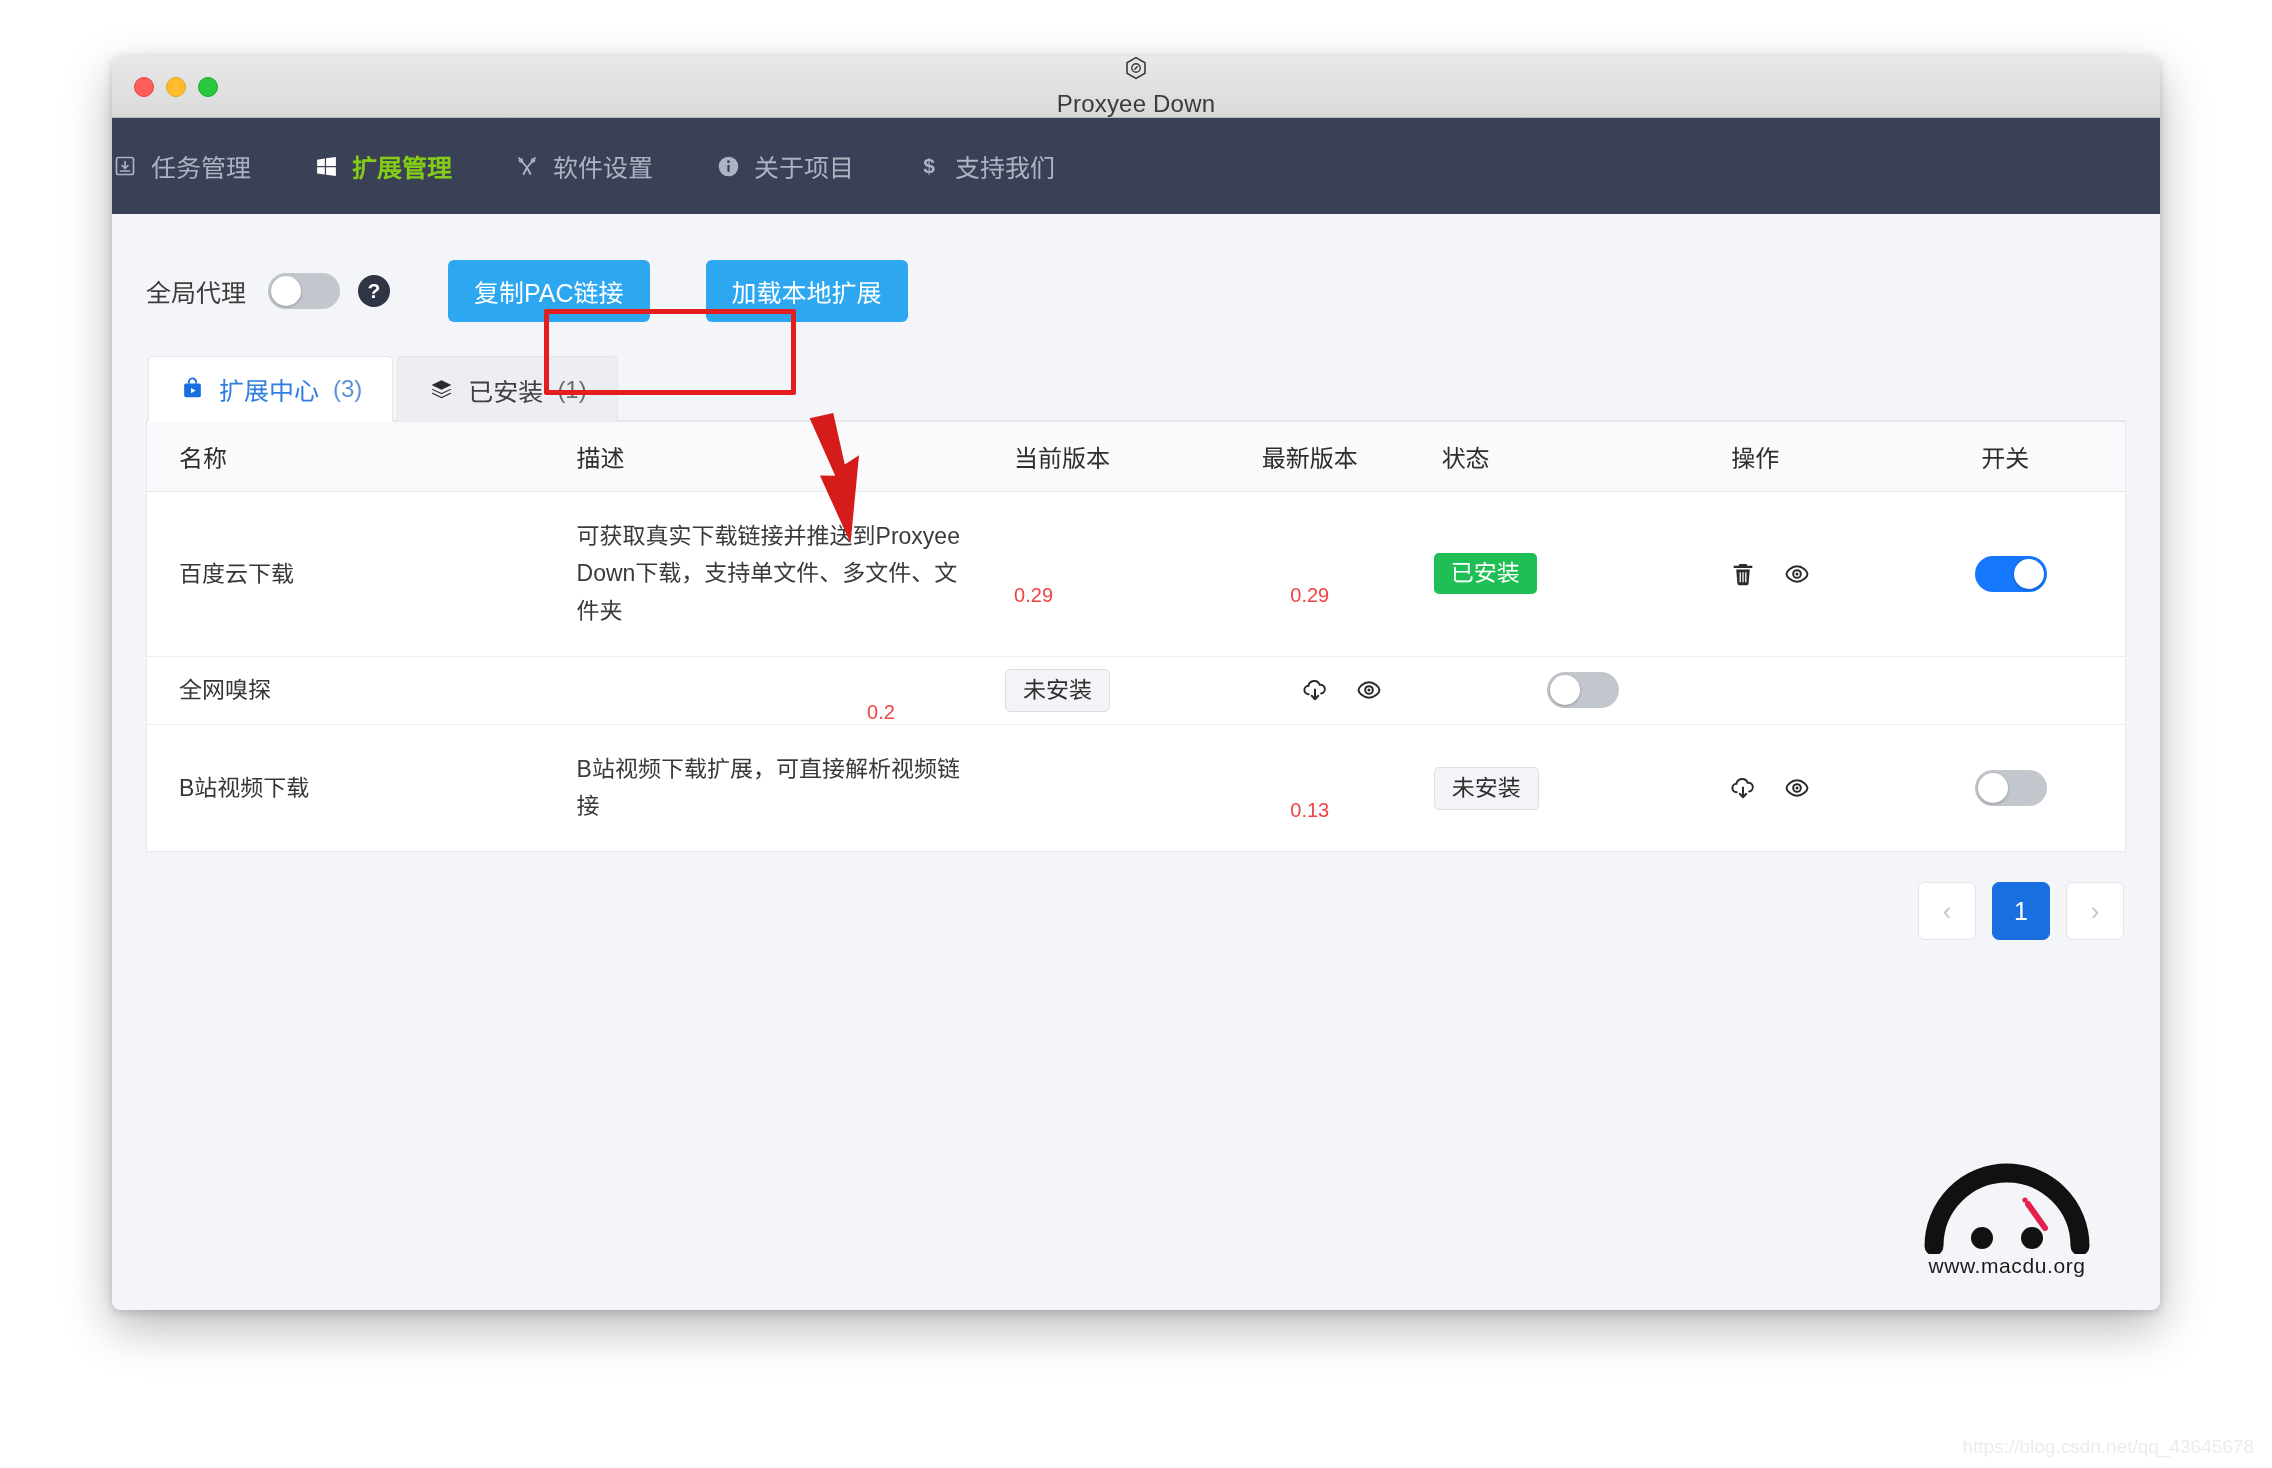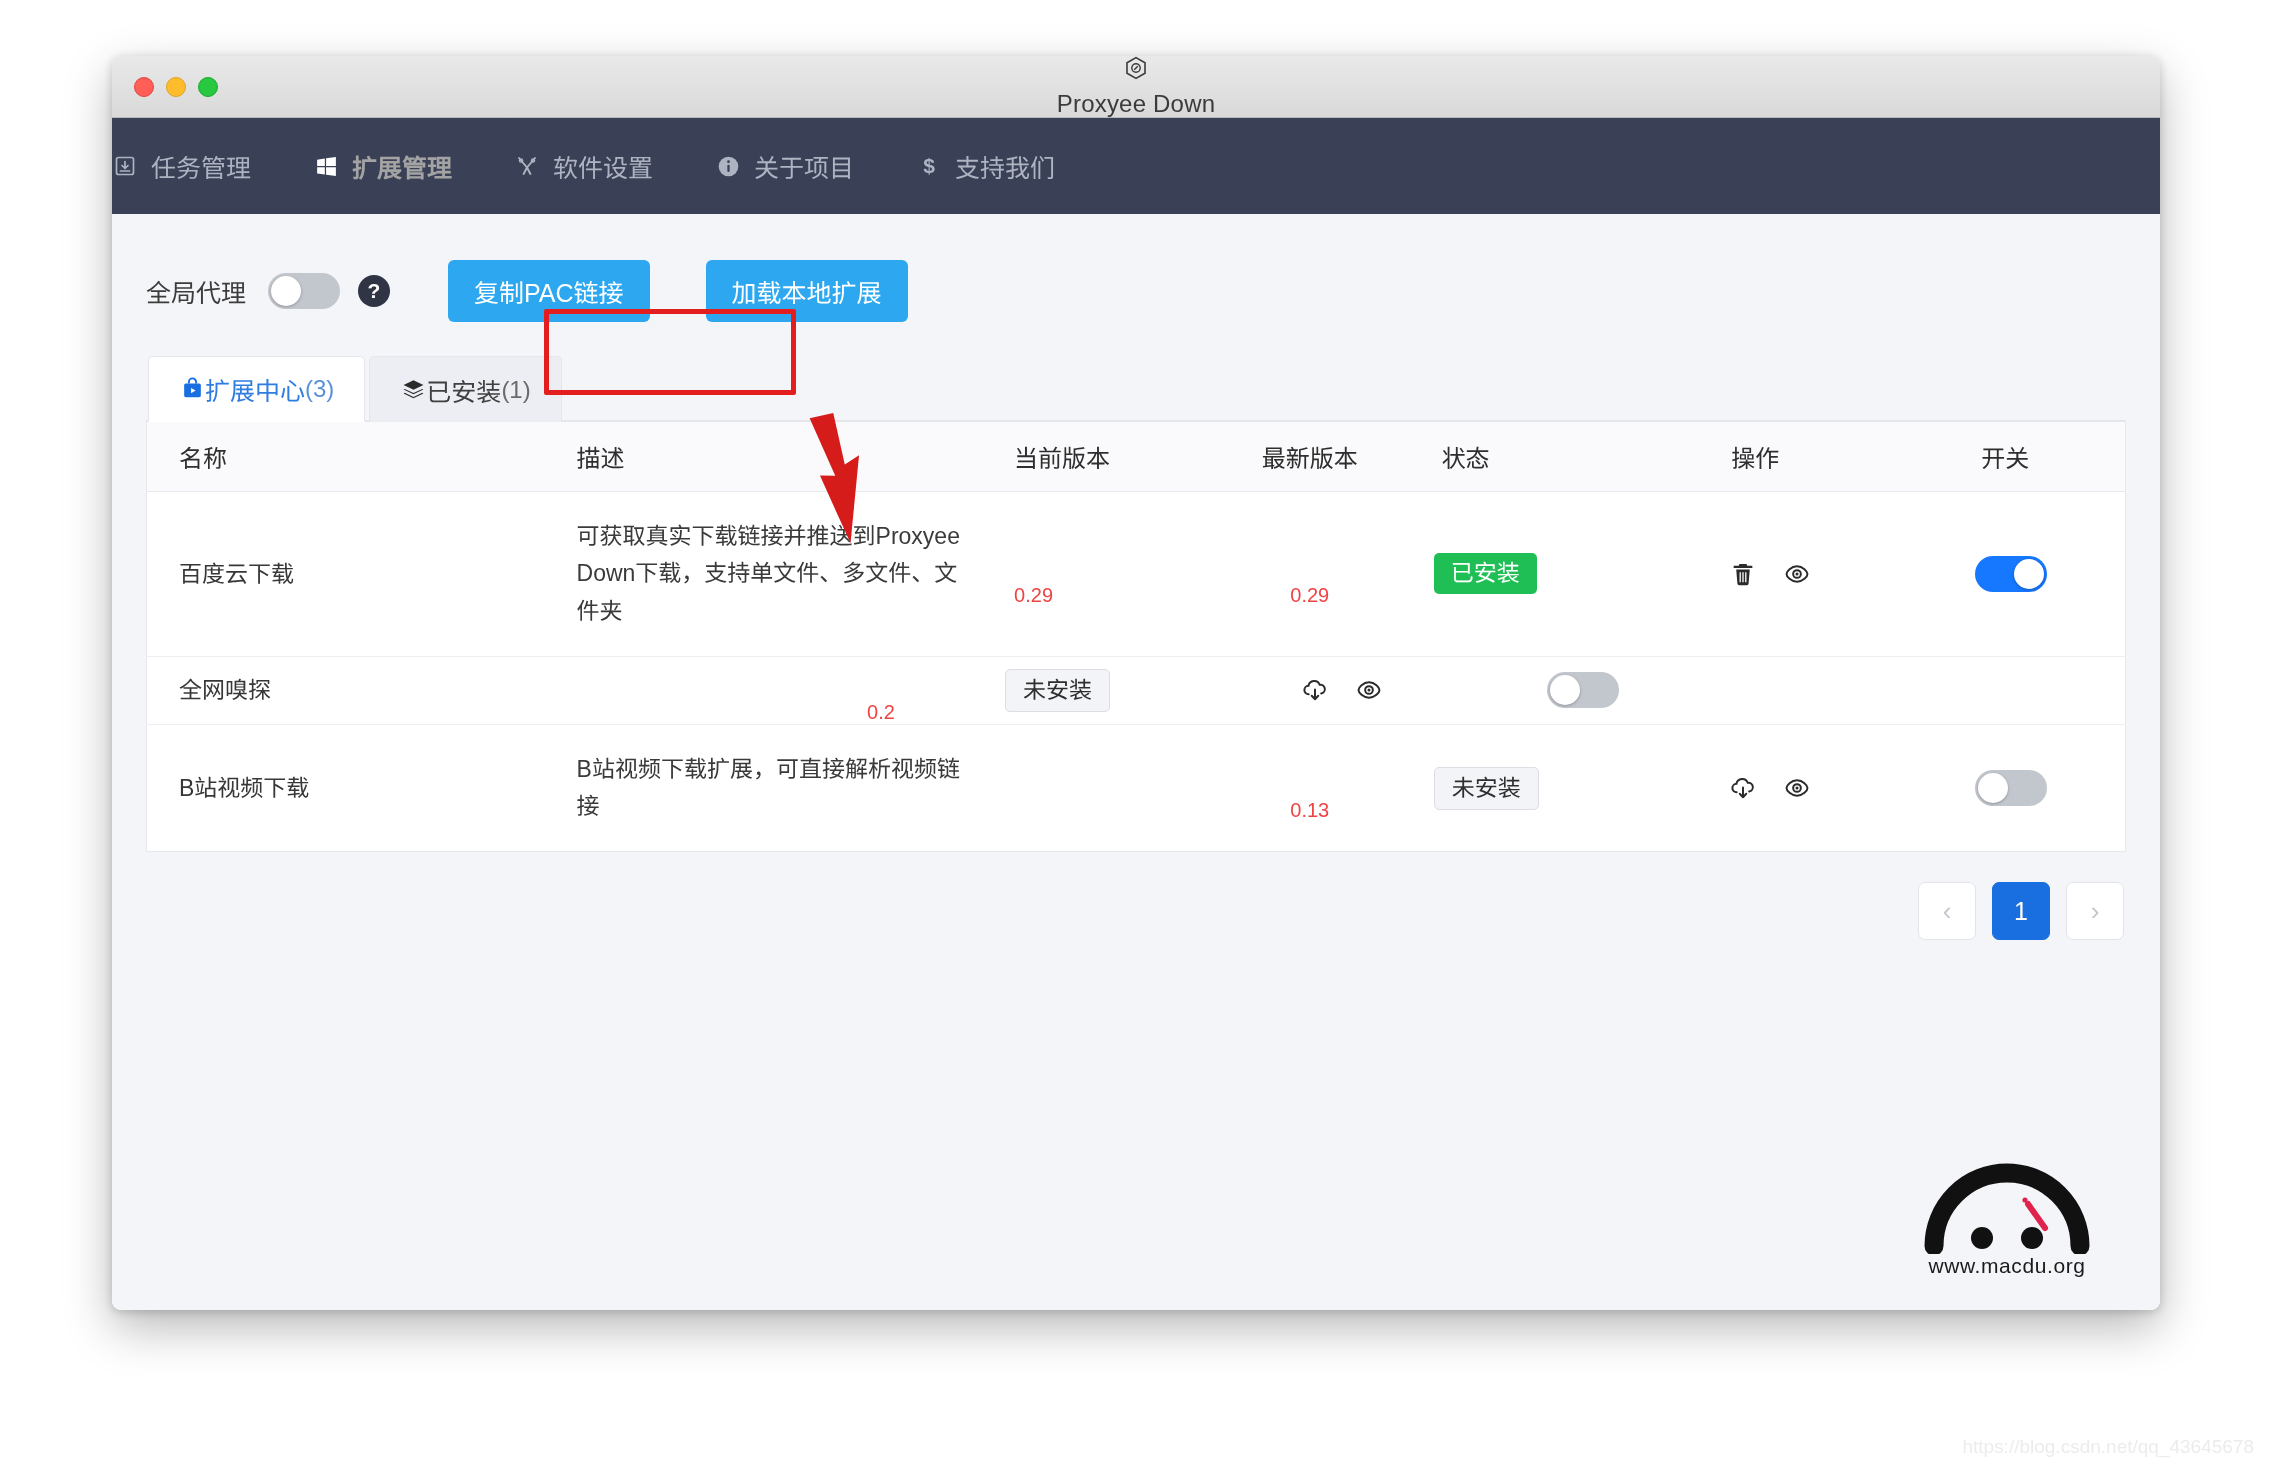--- a/index.html
+++ b/index.html
@@ -63,21 +63,21 @@
   }
   .nav-item {
     display: flex; align-items: center; gap: 13px;
     padding: 0 30px 0 0;
     margin-right: 32px;
     color: #aeb3c2;
     font-size: 25px;
     cursor: pointer;
     white-space: nowrap;
   }
-  .nav-item.active { color: #a3a3a3; font-weight: 700; }
+  .nav-item.active { color: #84cc16; font-weight: 700; }
   .nav-icon { width: 26px; height: 26px; display: flex; align-items: center; justify-content: center; flex: 0 0 auto;}
   .nav-icon svg { display: block; }
 
   
   .content {
     position: relative;
     height: calc(100% - 62px - 96px);
     background: #f4f5f9;
     padding: 0 34px;
   }
@@ -141,21 +141,21 @@
   .annot-arrow { position: absolute; left: 660px; top: 345px; z-index: 40; pointer-events: none; }
 
   
   .tabs {
     display: flex; align-items: flex-end;
     margin-top: 22px;
     border-bottom: 2px solid #e4e6ec;
     padding-left: 2px;
   }
   .tab {
-    display: flex; align-items: center; 
+    display: flex; align-items: center; gap: 14px;
     height: 66px; padding: 0 30px;
     font-size: 25px;
     border: 1px solid #e4e6ec;
     border-bottom: none;
     border-radius: 5px 5px 0 0;
     background: #eceef3;
     color: #404040;
     cursor: pointer;
     margin-right: 4px;
     position: relative;

